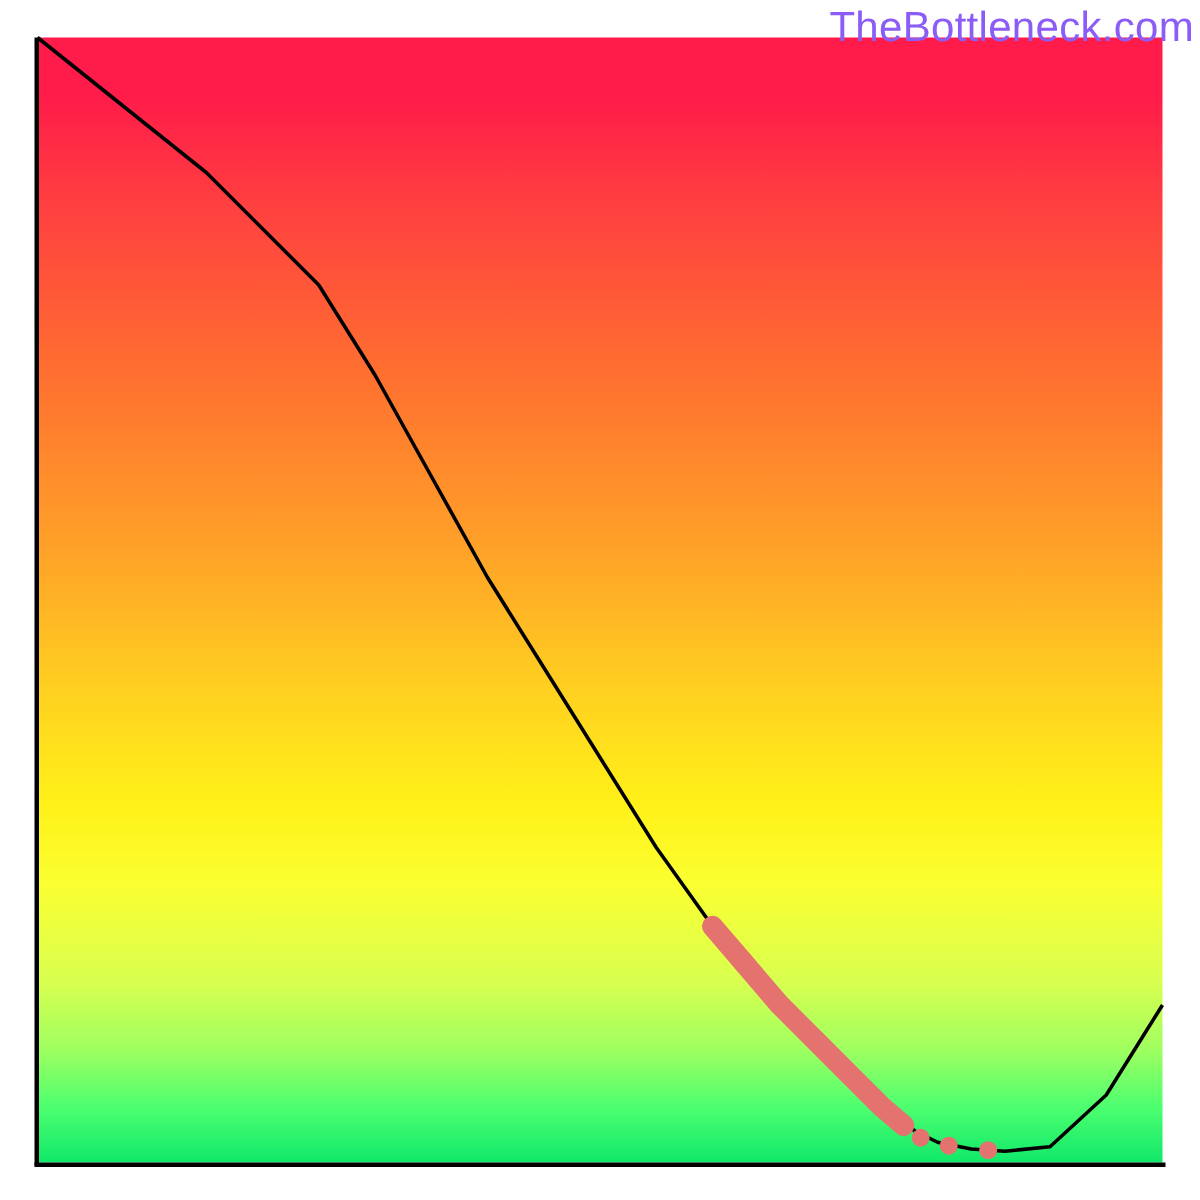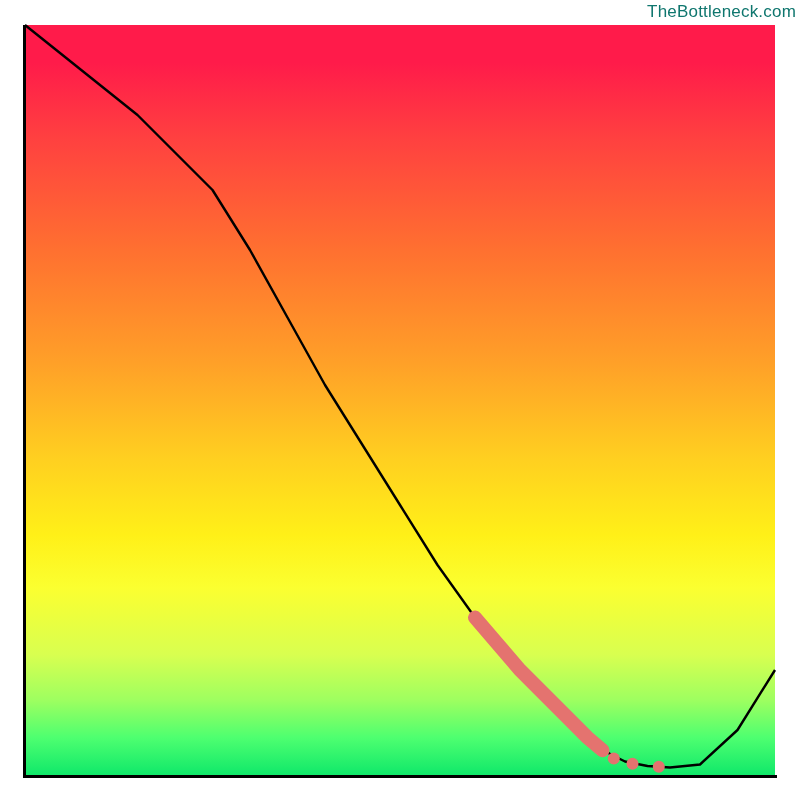--- a/index.html
+++ b/index.html
@@ -39,22 +39,22 @@
     top: 775px;
     width: 754px;
     height: 3px;
     background: #000;
   }
   .watermark {
     position: absolute;
     top: 2px;
     right: 4px;
     font-family: Arial, Helvetica, sans-serif;
-    font-size: 17px;
-    color: #0f766e;
+    font-size: 28px;
+    color: #8b5cf6;
     letter-spacing: 0.2px;
   }
   svg.overlay {
     position: absolute;
     left: 25px;
     top: 25px;
     width: 750px;
     height: 750px;
     overflow: visible;
   }

